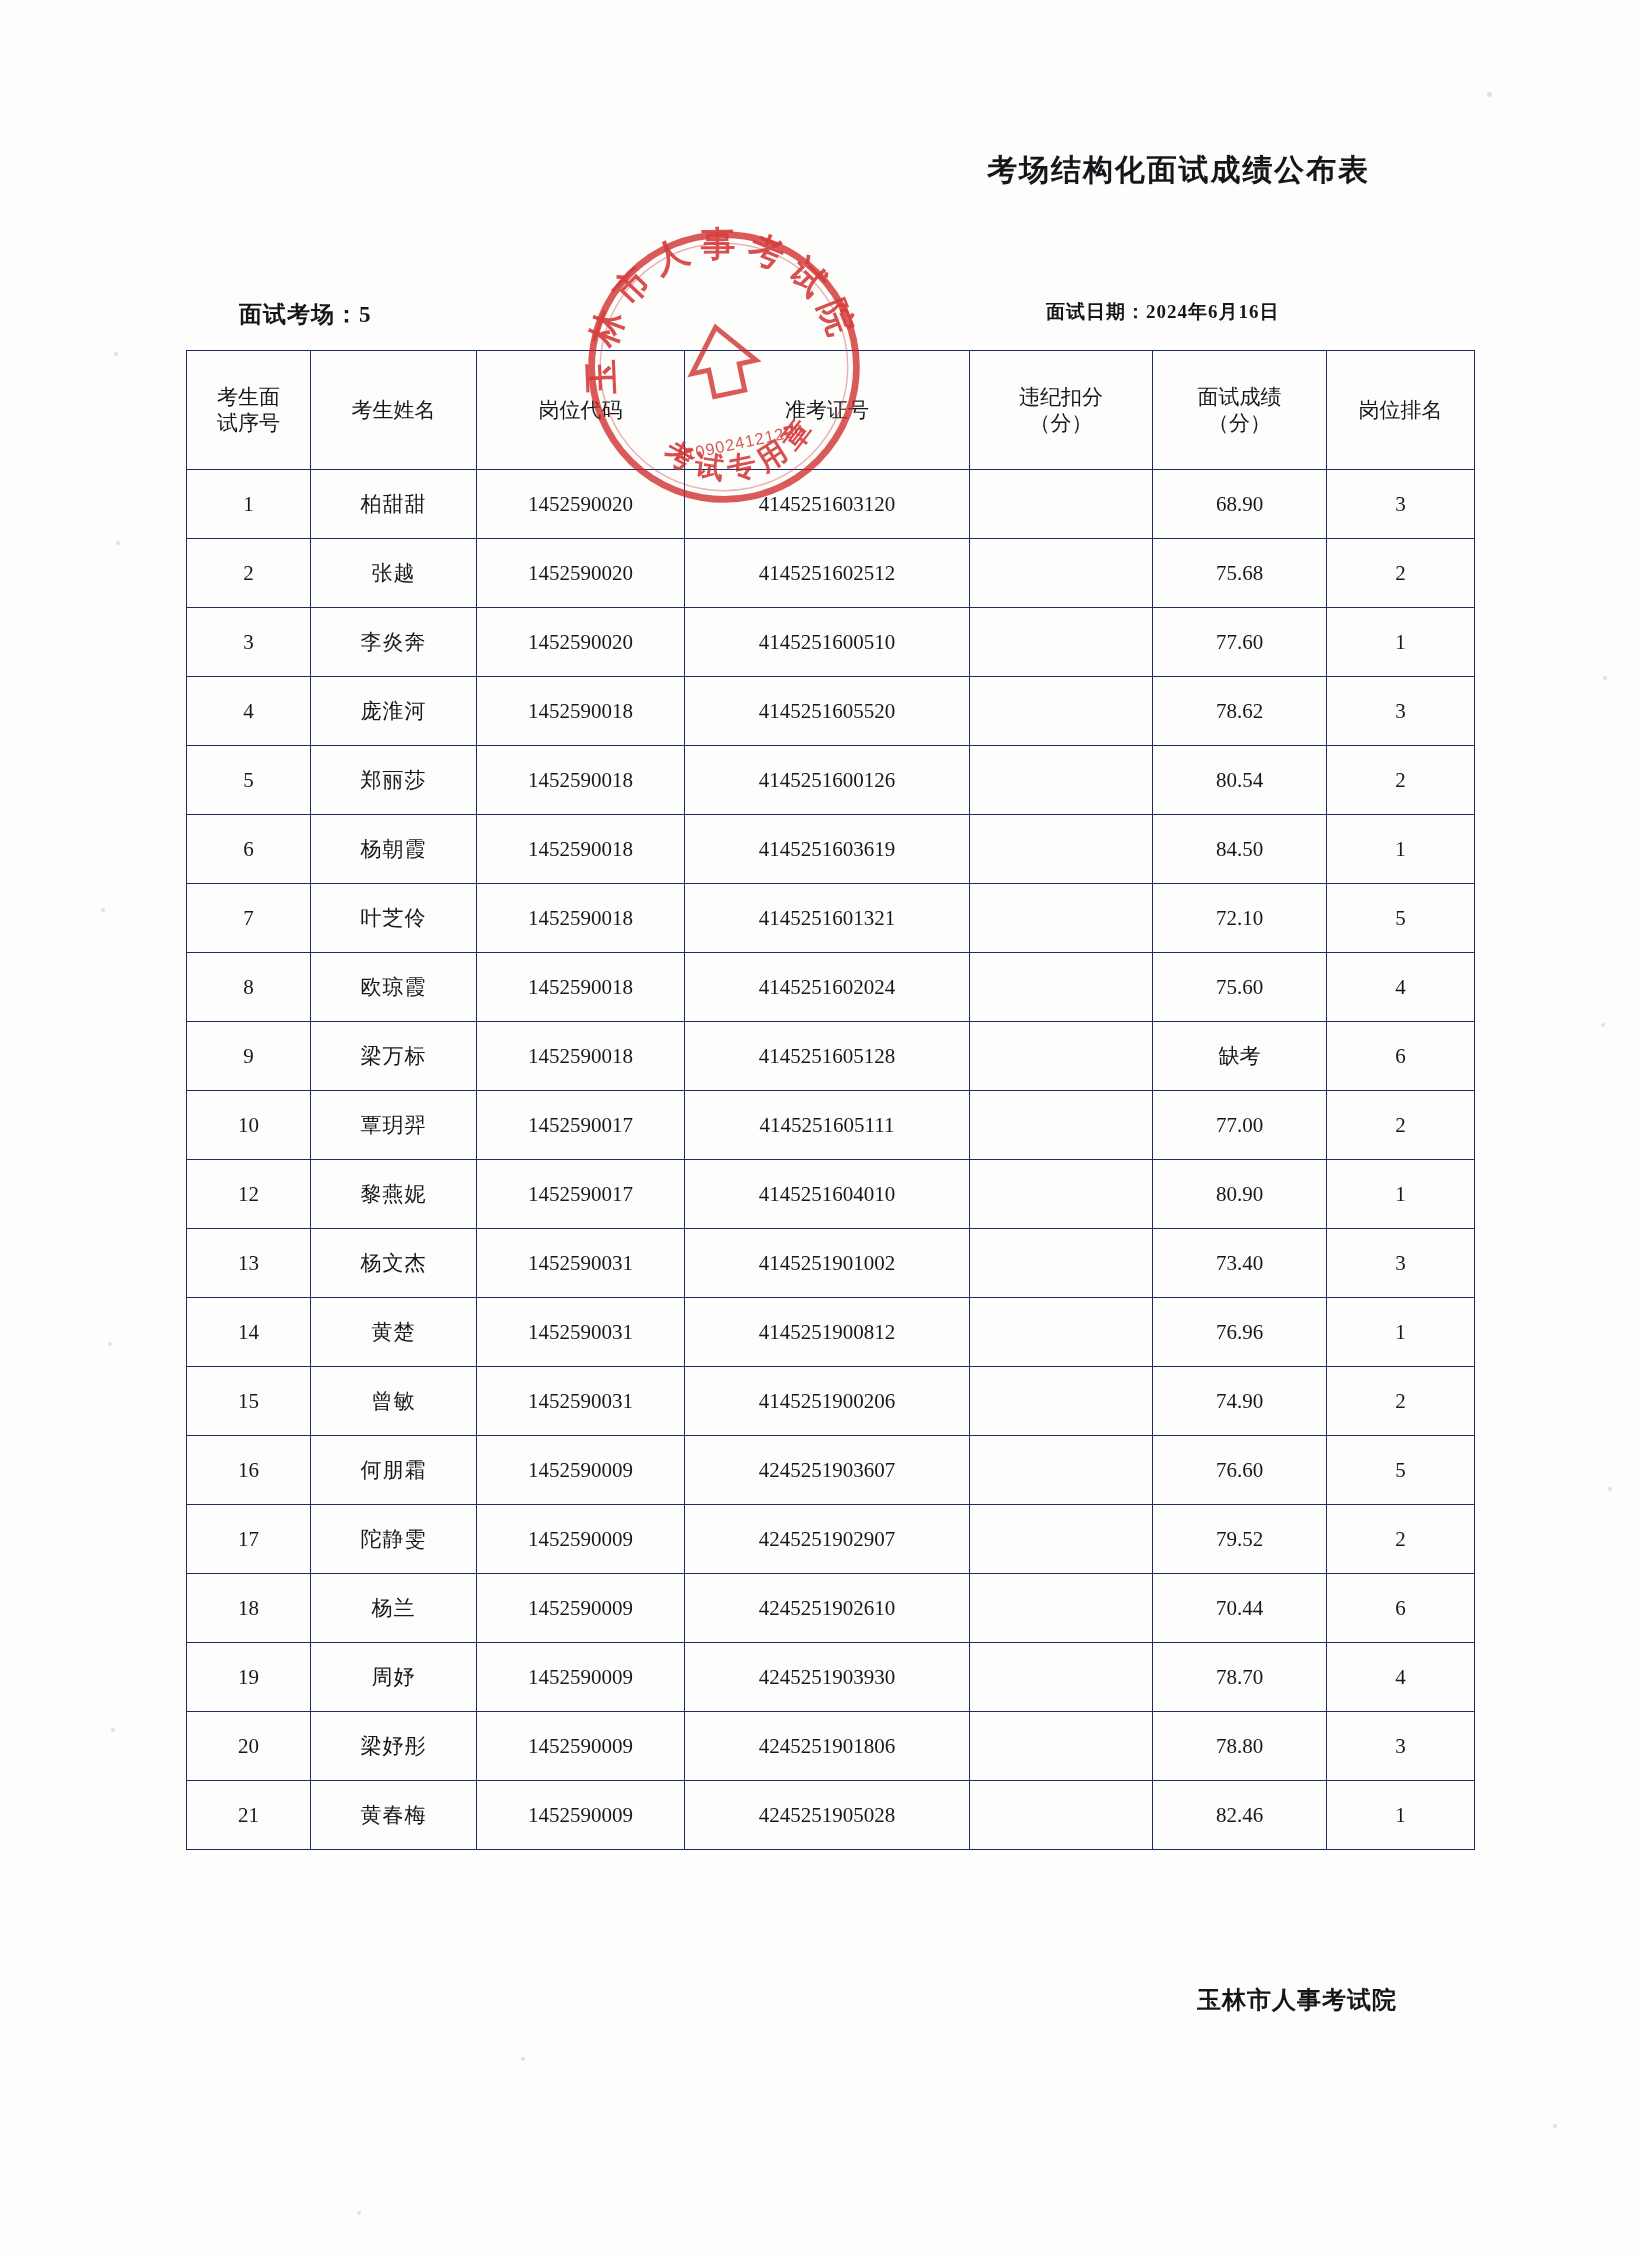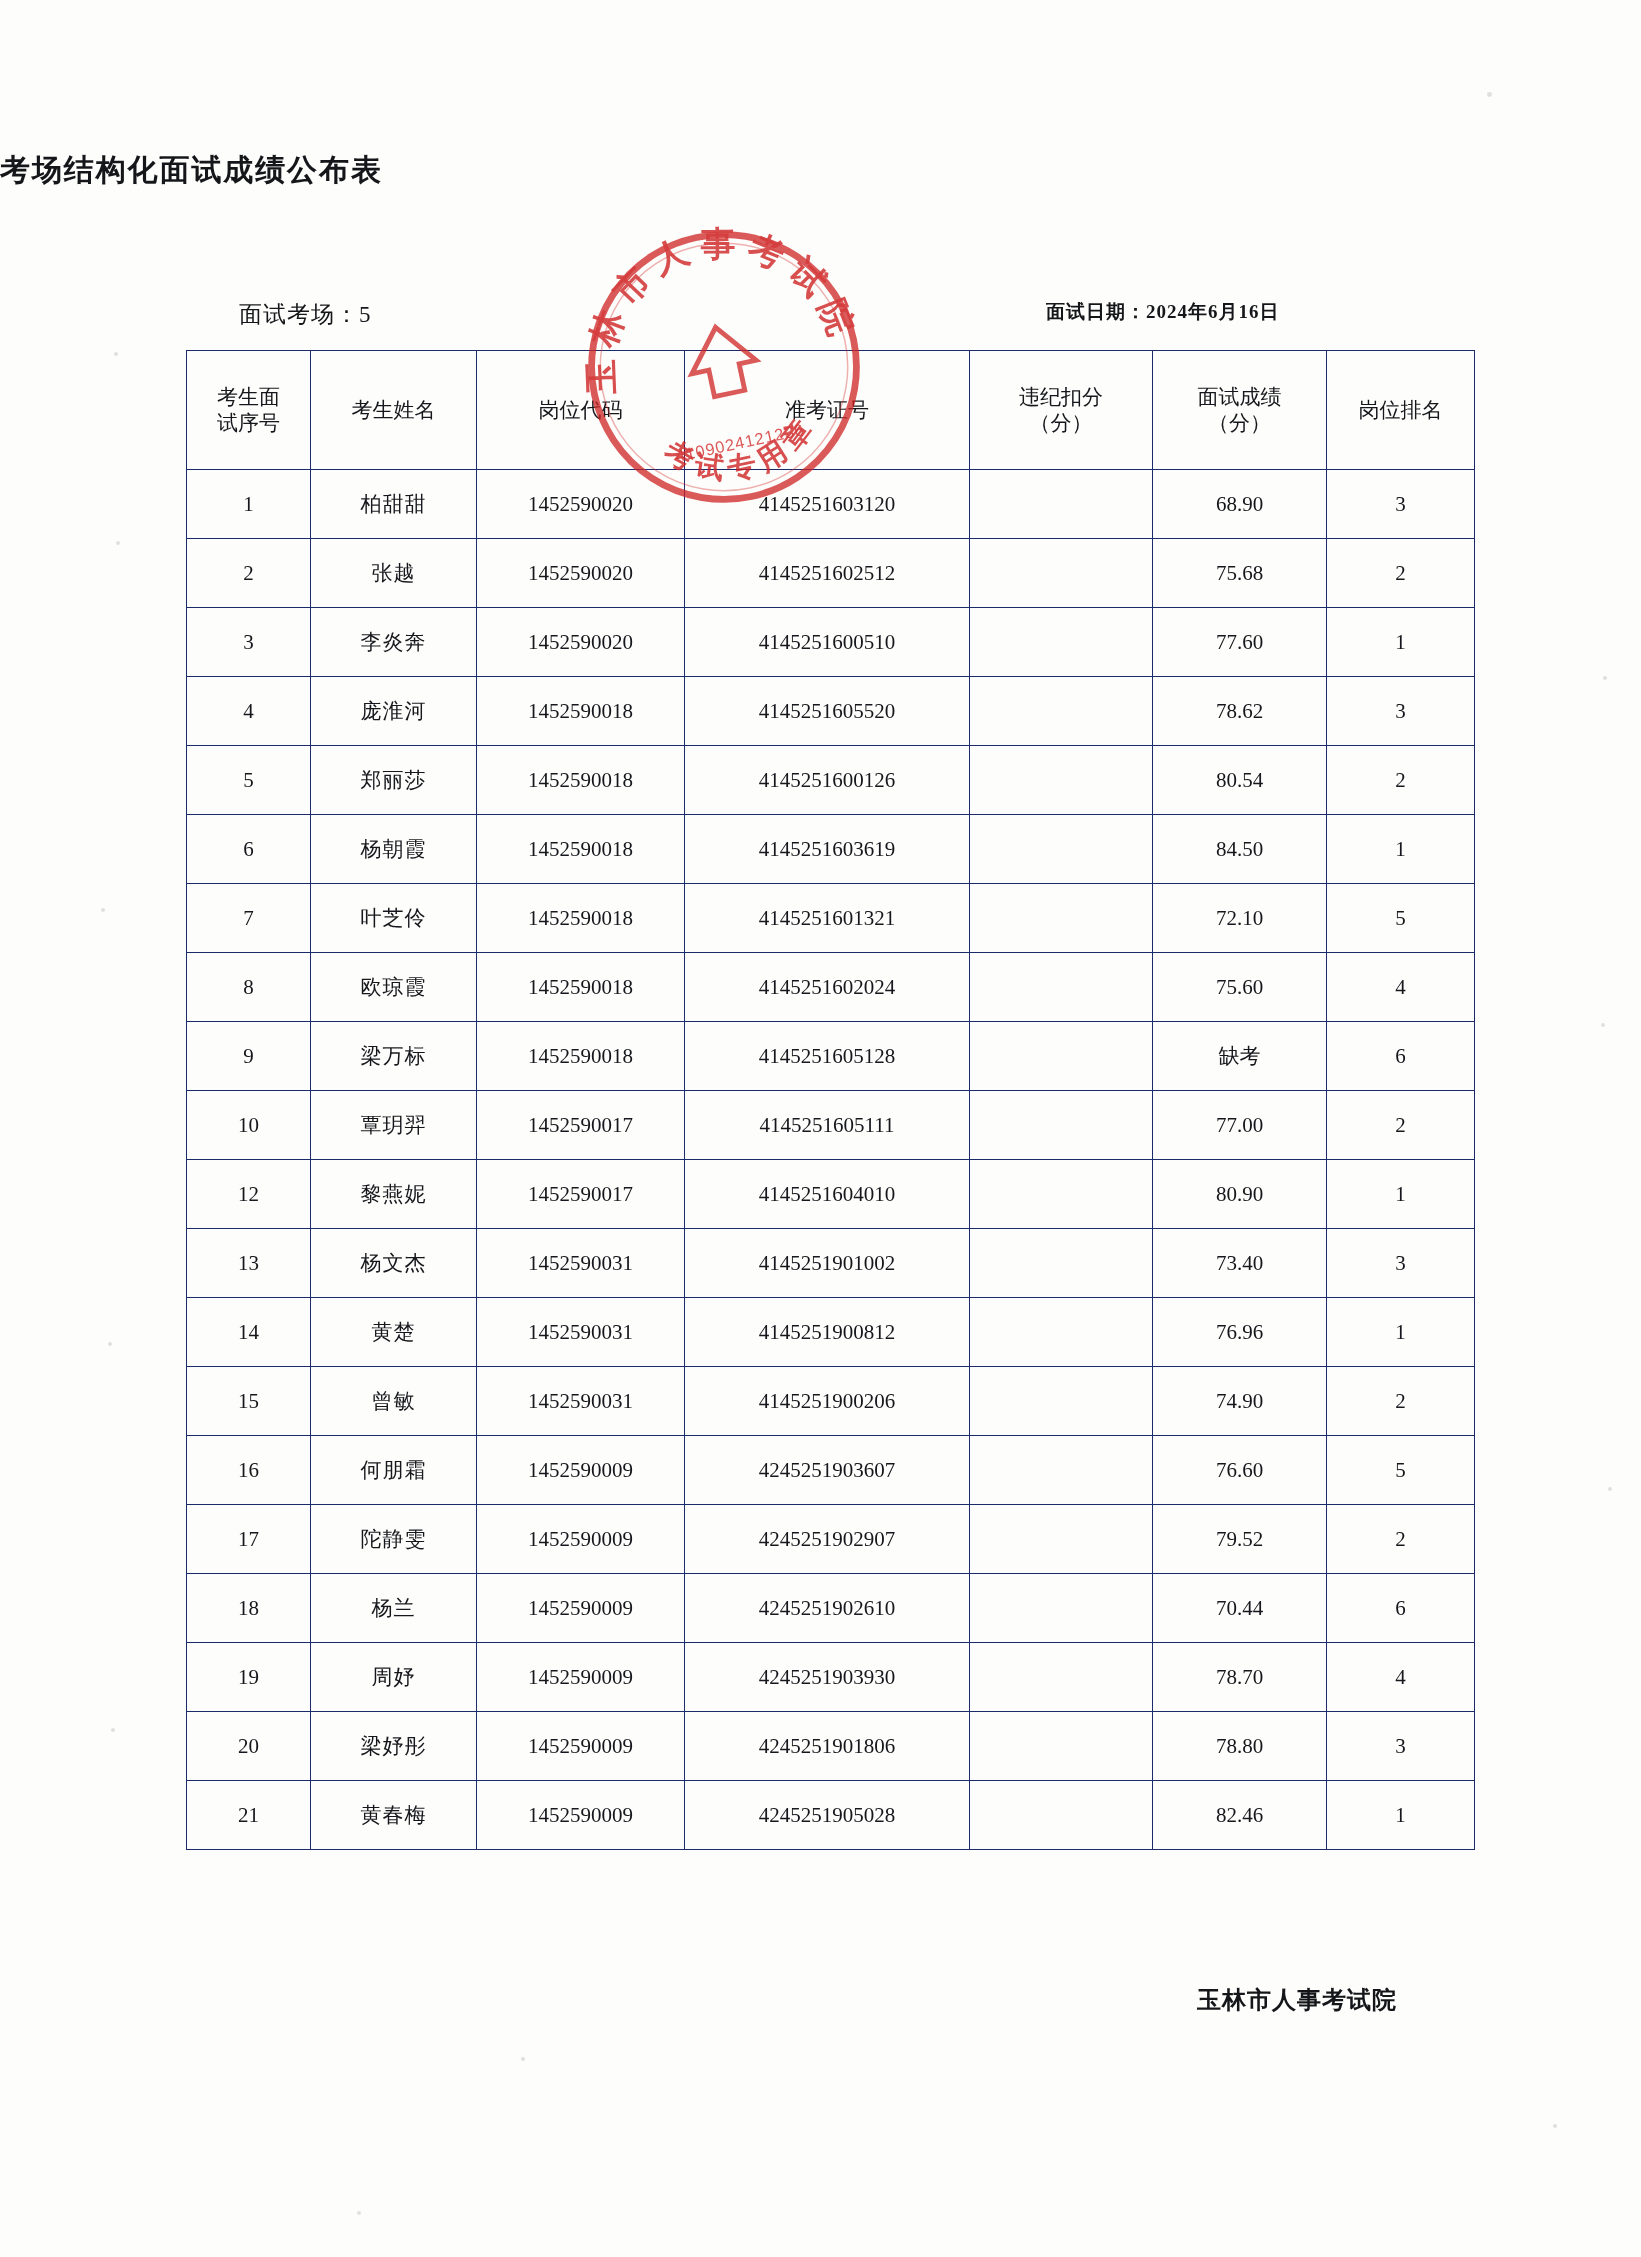--- a/index.html
+++ b/index.html
@@ -26,39 +26,39 @@
     position: absolute;
     background: #c9c9c4;
     border-radius: 50%;
     opacity: 0.55;
   }
   .doc-title {
     position: absolute;
     top: 150px;
     left: 0;
     width: 1370px;
-    text-align: left;
+    text-align: right;
     font-size: 30px;
     font-weight: bold;
     letter-spacing: 1.9px;
     font-family: "Liberation Serif", "DejaVu Serif", serif;
   }
   .meta-row {
     position: absolute;
     top: 299px;
     left: 0;
     width: 1641px;
     height: 33px;
   }
   .meta-left {
     position: absolute;
     left: 239px;
     top: 0;
     font-size: 23px;
-    font-weight: normal;
+    font-weight: bold;
     letter-spacing: 1px;
   }
   .meta-right {
     position: absolute;
     left: 1046px;
     top: 0;
     font-size: 19px;
     font-weight: bold;
     letter-spacing: 1px;
   }

